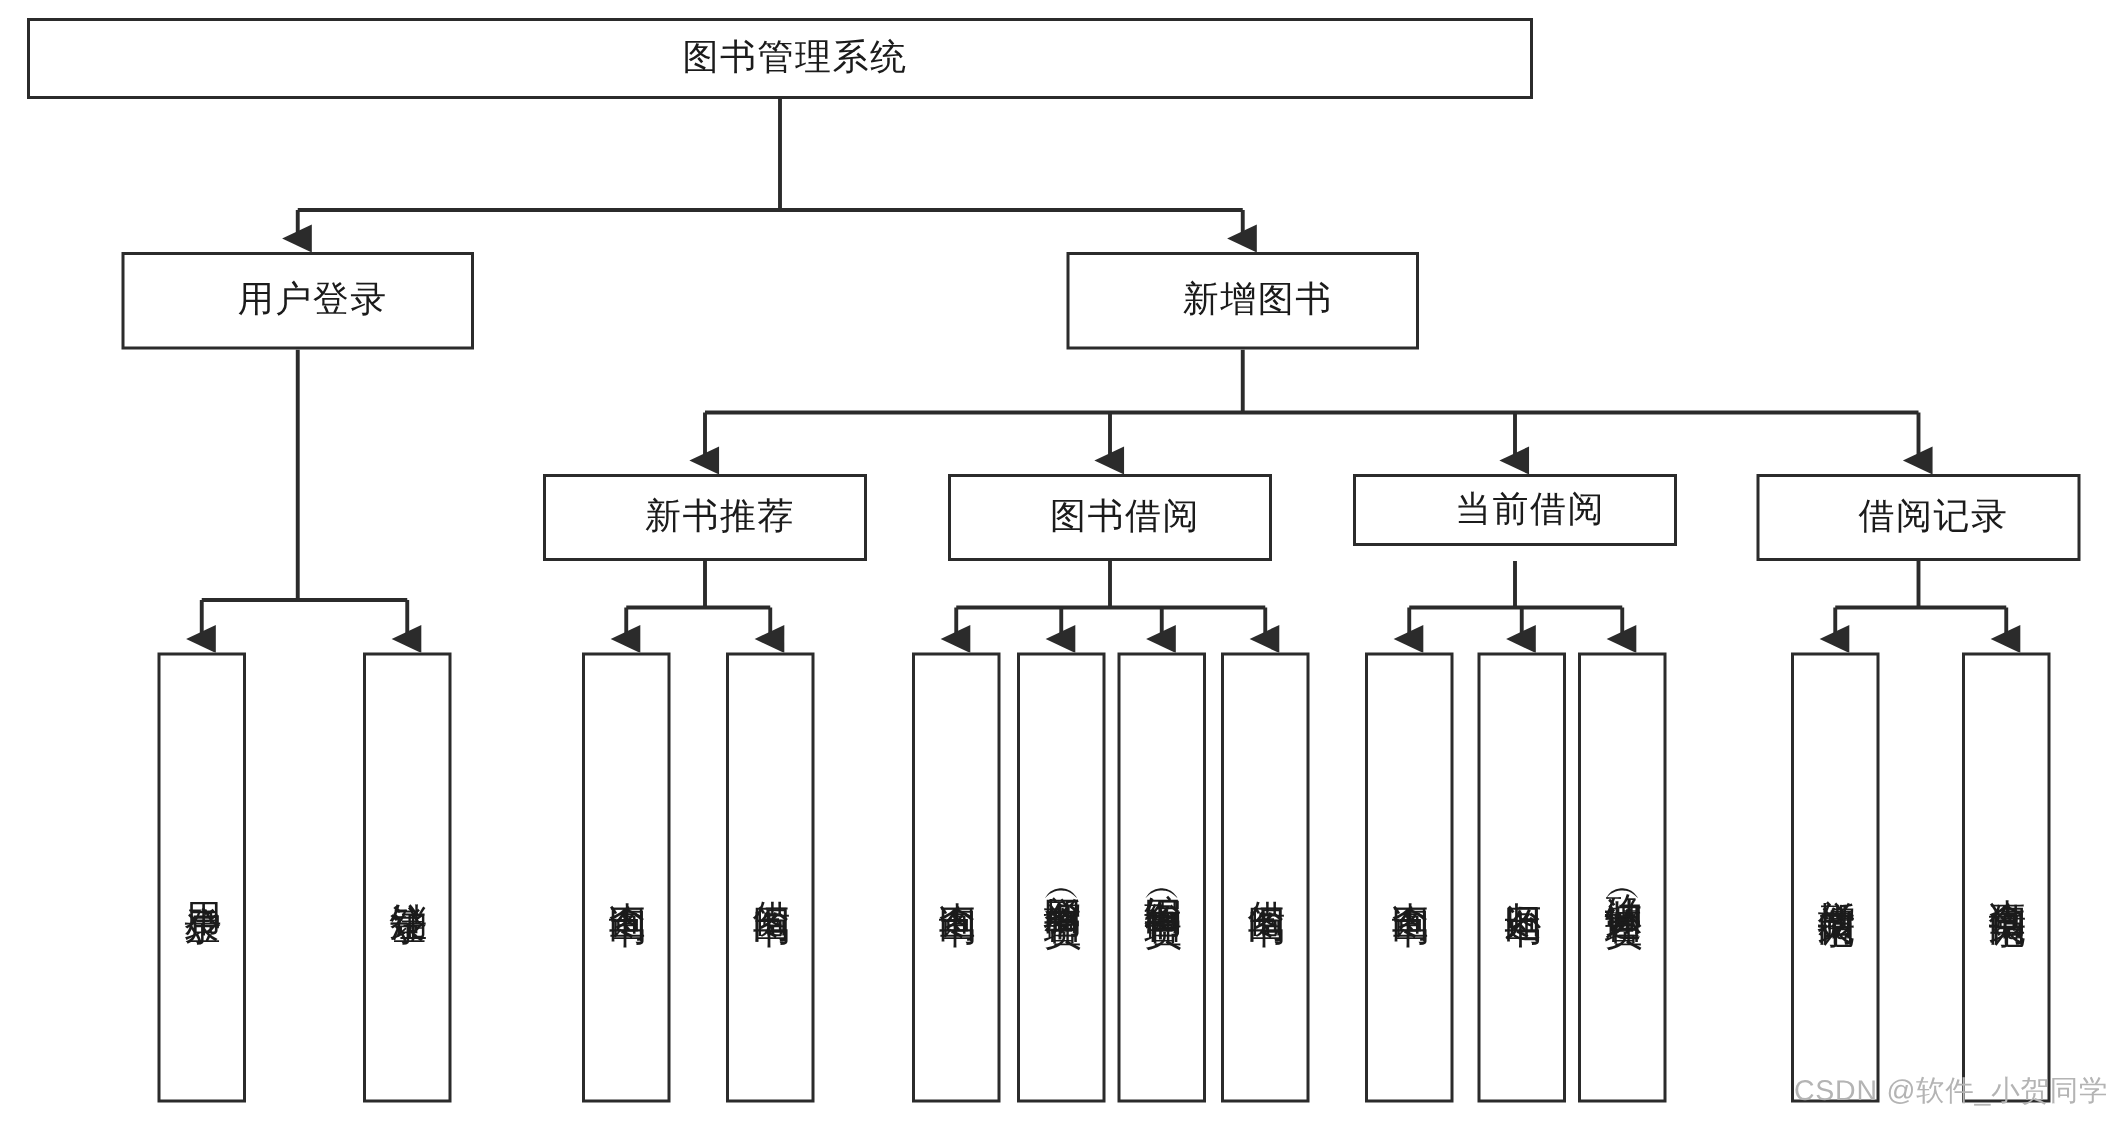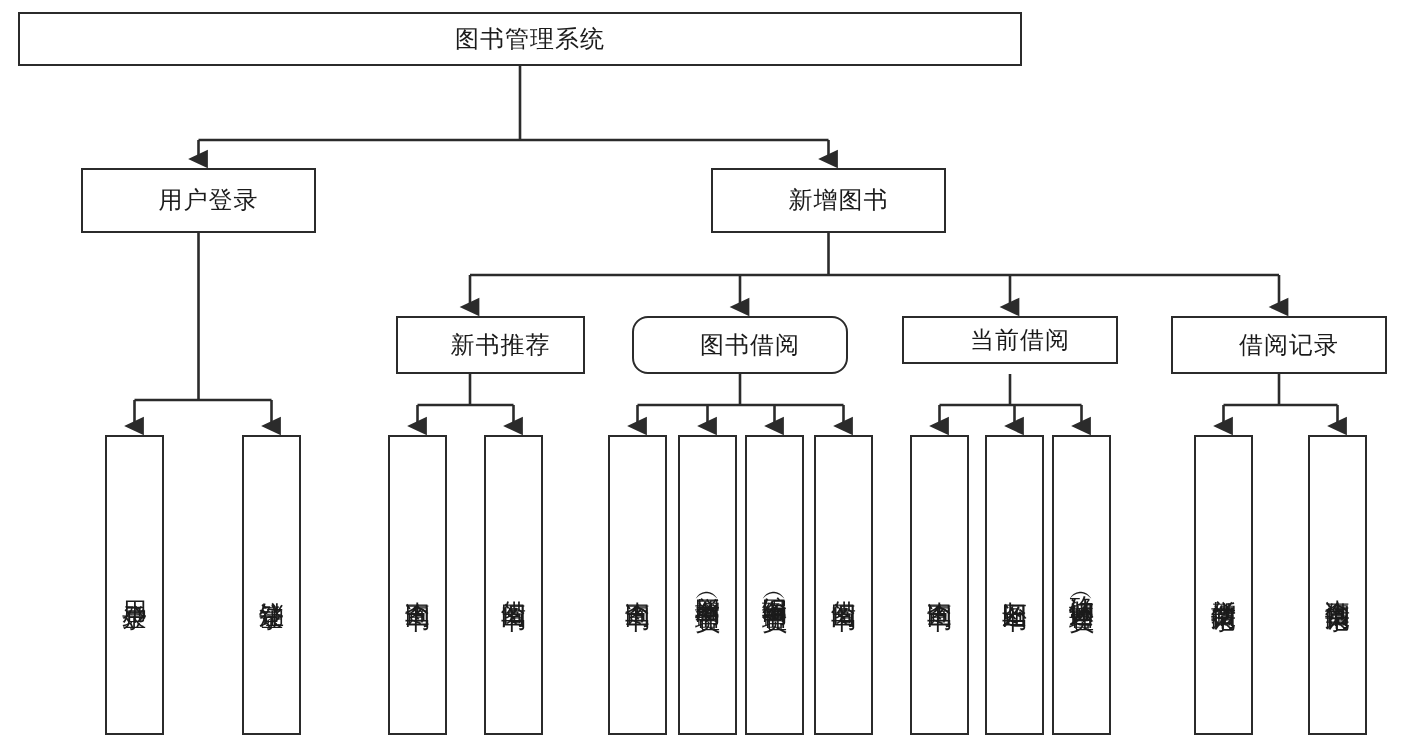--- a/index.html
+++ b/index.html
@@ -115,24 +115,24 @@
   <div id="nodes-layer">
       <div class="node horiz" style="left: 18px; top: 12px; width: 1004px; height: 54px;">
         <span class="txt">图书管理系统</span>
       </div>
       <div class="node horiz" style="left: 81px; top: 168px; width: 235px; height: 65px;">
         <span class="txt">用户登录</span>
       </div>
       <div class="node horiz" style="left: 711px; top: 168px; width: 235px; height: 65px;">
         <span class="txt">新增图书</span>
       </div>
-      <div class="node horiz" style="left: 362px; top: 316px; width: 189px; height: 58px; margin-left: 34px;">
+      <div class="node horiz" style="left: 362px; top: 316px; width: 216px; height: 58px;">
         <span class="txt">新书推荐</span>
       </div>
-      <div class="node horiz" style="left: 632px; top: 316px; width: 216px; height: 58px; border-radius: 16px;">
+      <div class="node horiz" style="left: 632px; top: 316px; width: 216px; height: 58px;">
         <span class="txt">图书借阅</span>
       </div>
       <div class="node horiz" style="left: 902px; top: 316px; width: 216px; height: 48px;">
         <span class="txt">当前借阅</span>
       </div>
       <div class="node horiz" style="left: 1171px; top: 316px; width: 216px; height: 58px;">
         <span class="txt">借阅记录</span>
       </div>
       <div class="node vert" style="left: 105px; top: 435px; width: 59px; height: 300px;">
         <span class="txt">用户登录</span>
@@ -168,13 +168,14 @@
         <span class="txt">确认归还（管理员）</span>
       </div>
       <div class="node vert" style="left: 1194px; top: 435px; width: 59px; height: 300px;">
         <span class="txt">新增借阅记录</span>
       </div>
       <div class="node vert" style="left: 1308px; top: 435px; width: 59px; height: 300px;">
         <span class="txt">查询借阅记录</span>
       </div>
     </div>
 
+  <div class="watermark" style="left:1196px; top:714px;">CSDN @软件_小贺同学</div>
 </div>
 
 </body></html>

